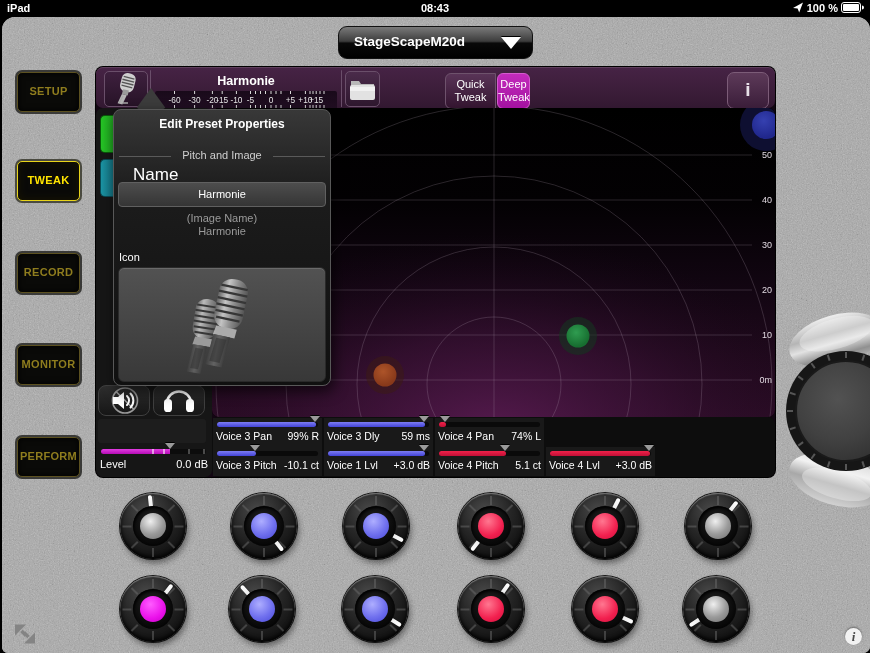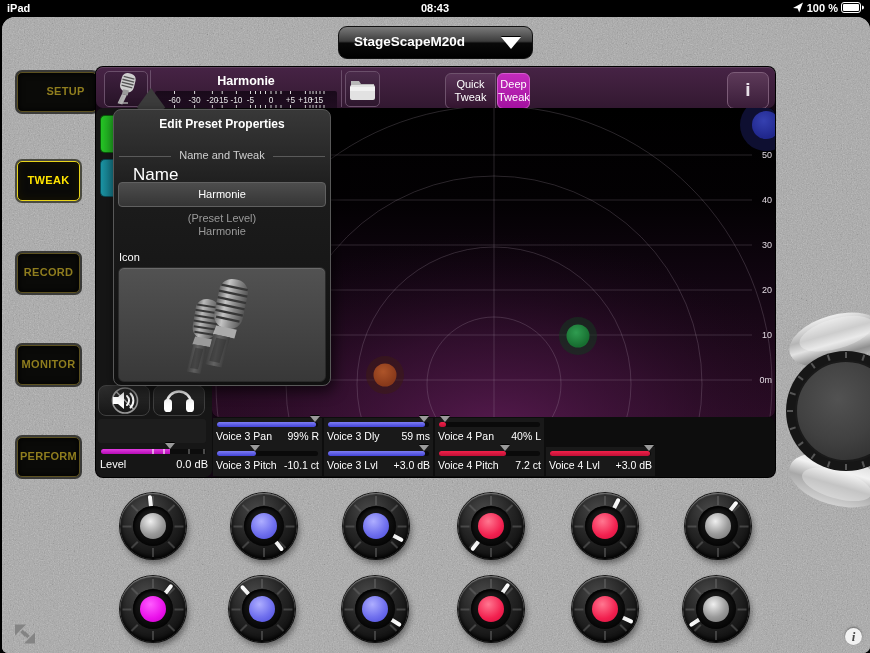--- a/index.html
+++ b/index.html
@@ -126,21 +126,21 @@
           </filter>
         </defs>
         <rect width="868" height="636" fill="#a7a7a7"></rect>
         <rect width="868" height="636" filter="url(#nz)" opacity="0.3"></rect>
       </svg>
     </div>
 <div id="drop" class="abs">
       <span>StageScapeM20d</span>
       <i class="tri"></i>
     </div>
-<div class="nav abs on2" style="top:72px;padding-left:17px;">SETUP</div>
+<div class="nav abs on2" style="top:72px;">SETUP</div>
 <div class="nav abs on" style="top:161px;">TWEAK</div>
 <div class="nav abs" style="top:253px;">RECORD</div>
 <div class="nav abs" style="top:345px;">MONITOR</div>
 <div class="nav abs" style="top:437px;">PERFORM</div>
 <div id="panel" class="abs">
   <div id="phead" class="abs">
     <div id="micbtn" class="abs"><svg width="42" height="34" viewBox="0 0 42 34">
             <g transform="translate(22,14) rotate(14)">
               <rect x="-7" y="-13" width="14" height="19" rx="6" fill="#cfcfcf"></rect>
               <g stroke="#555" stroke-width="1.4">
@@ -330,45 +330,45 @@
           <div class="tri" style="left:95px;"></div>
           <div class="lab">Voice 3 Dly</div>
           <div class="val">59 ms</div>
         </div>
     <div class="cell" style="left:223px;top:1px;">
           <div class="bar">
             <div class="fill r" style="width:7px;"></div>
           </div>
           <div class="tri" style="left:5px;"></div>
           <div class="lab">Voice 4 Pan</div>
-          <div class="val">40% L</div>
+          <div class="val">74% L</div>
         </div>
     <div class="cell" style="left:1px;top:30px;">
           <div class="bar">
             <div class="fill b" style="width:39px;"></div>
           </div>
           <div class="tri" style="left:37px;"></div>
           <div class="lab">Voice 3 Pitch</div>
           <div class="val">-10.1 ct</div>
         </div>
     <div class="cell" style="left:112px;top:30px;">
           <div class="bar">
             <div class="fill b" style="width:97px;"></div>
           </div>
           <div class="tri" style="left:95px;"></div>
-          <div class="lab">Voice 3 Lvl</div>
+          <div class="lab">Voice 1 Lvl</div>
           <div class="val">+3.0 dB</div>
         </div>
     <div class="cell" style="left:223px;top:30px;">
           <div class="bar">
             <div class="fill r" style="width:67px;"></div>
           </div>
           <div class="tri" style="left:65px;"></div>
           <div class="lab">Voice 4 Pitch</div>
-          <div class="val">7.2 ct</div>
+          <div class="val">5.1 ct</div>
         </div>
     <div class="cell" style="left:334px;top:30px;">
           <div class="bar">
             <div class="fill r" style="width:100px;"></div>
           </div>
           <div class="tri" style="left:98px;"></div>
           <div class="lab">Voice 4 Lvl</div>
           <div class="val">+3.0 dB</div>
         </div>
   </div>
@@ -587,24 +587,24 @@
 <div id="resize" class="abs"><svg width="24" height="26" viewBox="0 0 24 26">
         <path d="M2 4.5 L13 4.5 L2 15.5 Z" fill="#848484"></path>
         <path d="M8.5 11 l4.5 4.5" stroke="#848484" stroke-width="3.2"></path>
         <path d="M22 23.5 L11 23.5 L22 12.5 Z" fill="#848484"></path>
         <path d="M15.5 17 l-4.5 -4.5" stroke="#848484" stroke-width="3.2"></path>
       </svg></div>
 <div id="infoc" class="abs">i</div>
 <div id="parrow" class="abs"></div>
 <div id="popup" class="abs">
   <div class="title">Edit Preset Properties</div>
-  <div class="sep">Name and Tweak</div>
+  <div class="sep">Pitch and Image</div>
   <div class="lname">Name</div>
   <div id="nfield">Harmonie</div>
-  <div id="pn1">(Preset Level)</div>
+  <div id="pn1">(Image Name)</div>
   <div id="pn2">Harmonie</div>
   <div class="licon">Icon</div>
   <div id="iconbox"><svg width="206" height="113" viewBox="0 0 206 113">
           <defs>
 <linearGradient id="mgr" x1="0" y1="0" x2="1" y2="0">
               <stop offset="0" stop-color="#6a6a6a"></stop>
               <stop offset="0.3" stop-color="#e0e0e0"></stop>
               <stop offset="0.62" stop-color="#9a9a9a"></stop>
               <stop offset="1" stop-color="#585858"></stop>
             </linearGradient>

